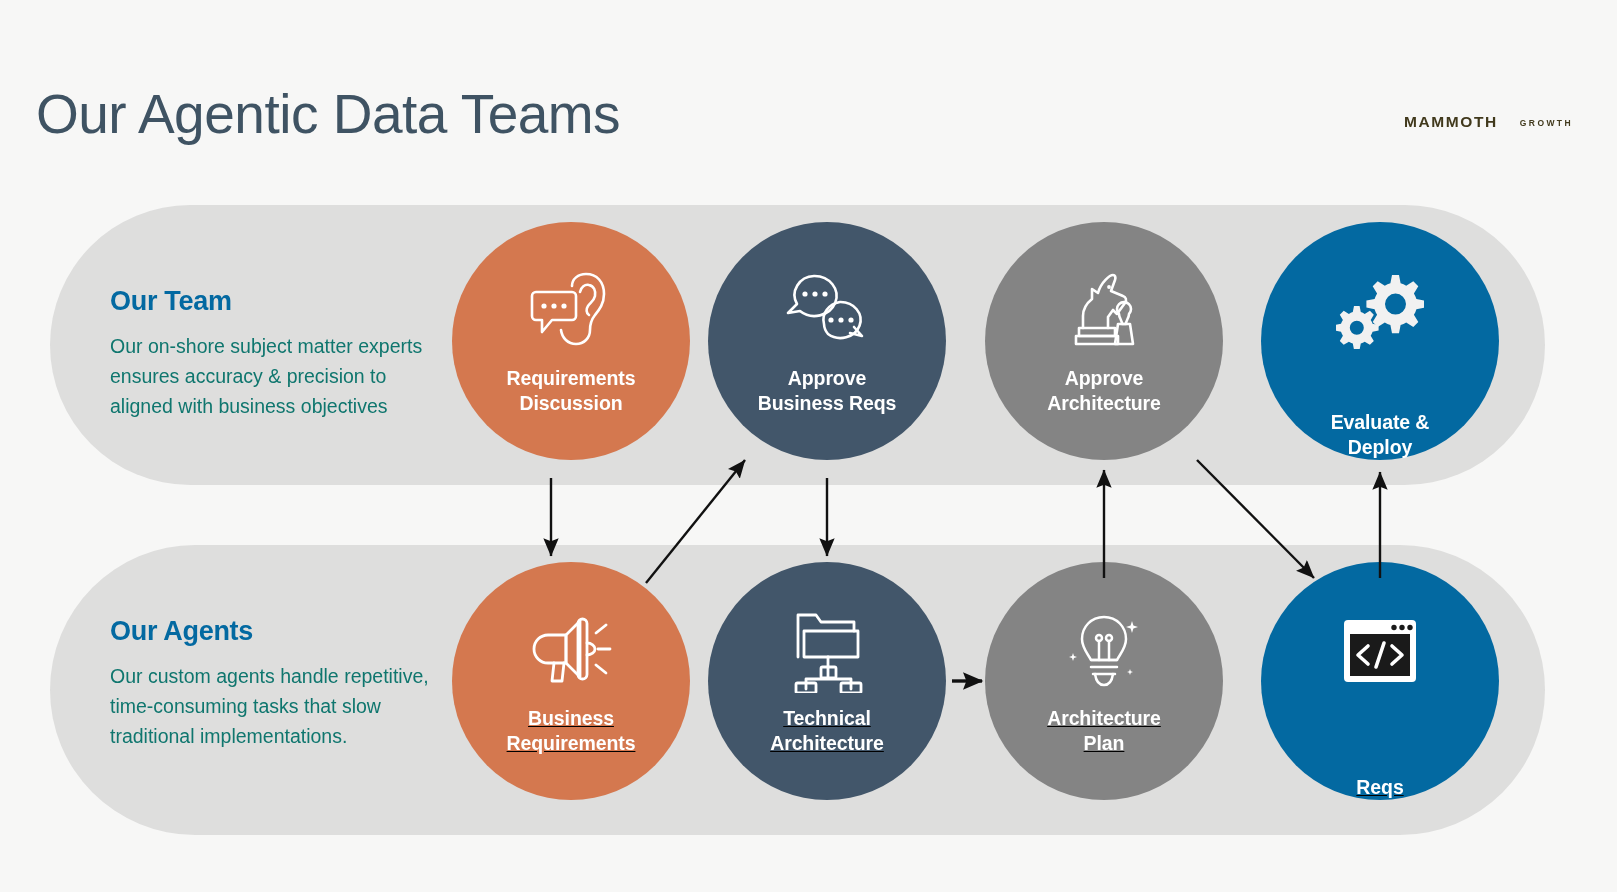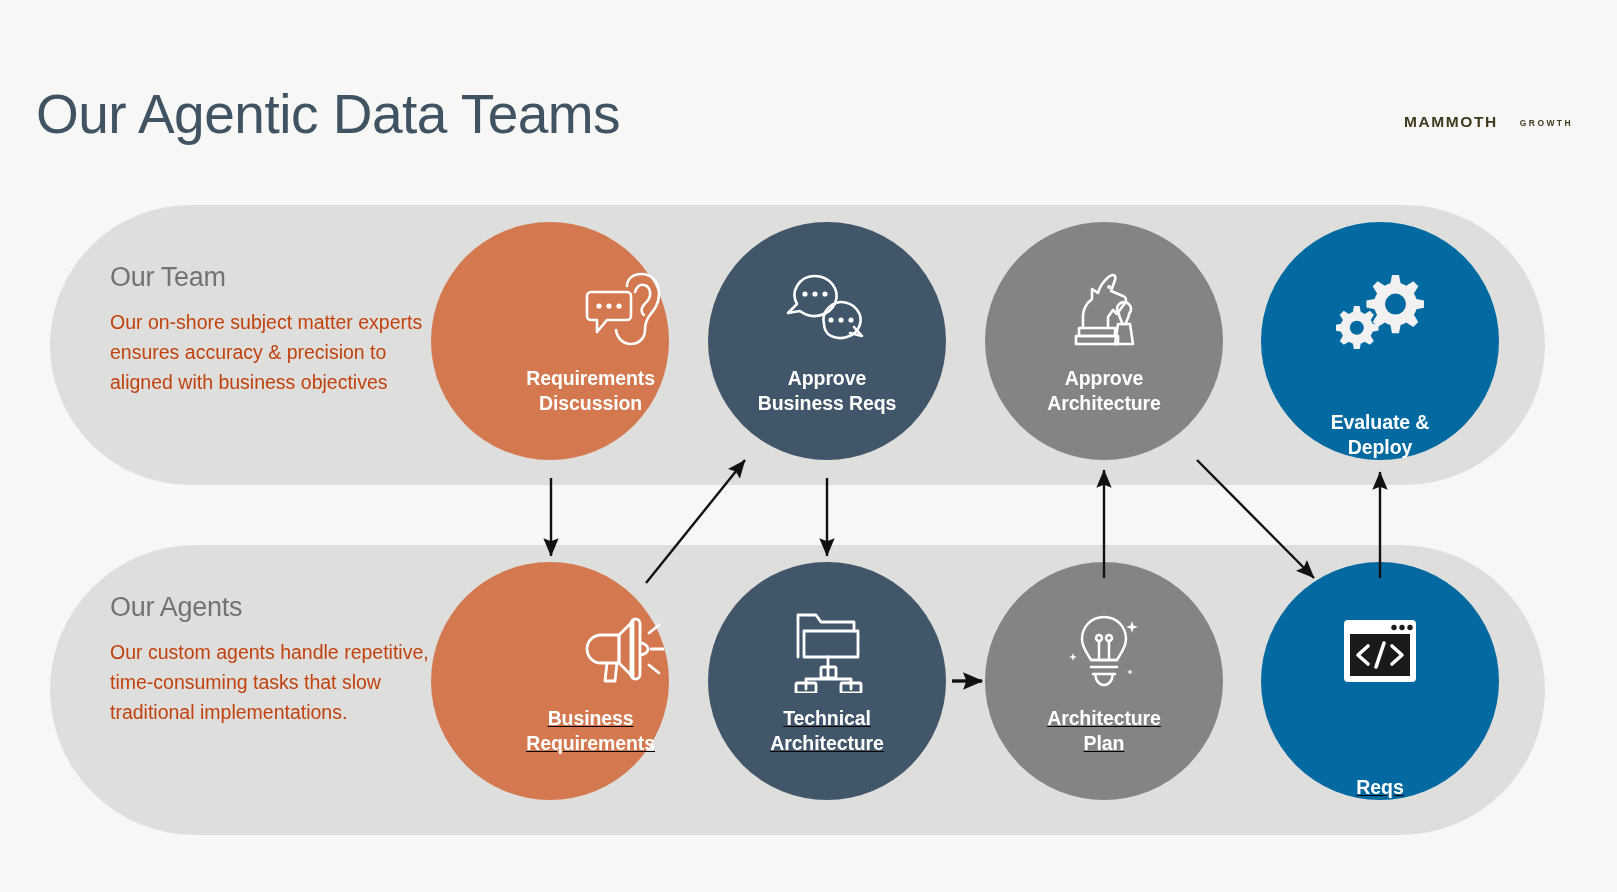--- a/index.html
+++ b/index.html
@@ -74,29 +74,30 @@
     border-radius: 150px;
   }
   #panel-team   { left: 50px; top: 205px; width: 1495px; height: 280px; }
   #panel-agents { left: 50px; top: 545px; width: 1495px; height: 290px; }
 
   .panel-text { position: absolute; left: 110px; width: 320px; }
   #team-text   { top: 262px; }
   #agents-text { top: 592px; }
   .panel-heading {
     font-size: 27px;
-    font-weight: 400;
-    color: #737373;
+    font-weight: 700;
+    color: #0369a1;
     letter-spacing: -0.3px;
     margin-bottom: 14px;
+    margin-top: 24px;
   }
   .panel-body {
     font-size: 19.5px;
     font-weight: 400;
-    color: #c2410c;
+    color: #0f766e;
     line-height: 30px;
   }
 
   
   .node {
     position: absolute;
     border-radius: 50%;
     display: flex;
     flex-direction: column;
     align-items: center;
@@ -117,21 +118,21 @@
     font-weight: 700;
     line-height: 25px;
     letter-spacing: -0.1px;
     white-space: pre-line;
     padding: 0 14px;
   }
 
   
   .row-top    { top: 222px; width: 238px; height: 238px; }
   .row-bottom { top: 562px; width: 238px; height: 238px; text-decoration: underline; }
-  .col-1 { left: 431px; align-items: flex-end; }
+  .col-1 { left: 452px; }
   .col-2 { left: 708px; }
   .col-3 { left: 985px; }
   .col-4 { left: 1261px; }
 
   .c-orange { background: #d4784f; }
   .c-slate  { background: #42566a; }
   .c-gray   { background: #848484; }
   .c-dark   { background: #0369a1; justify-content: space-between; }
 
   

